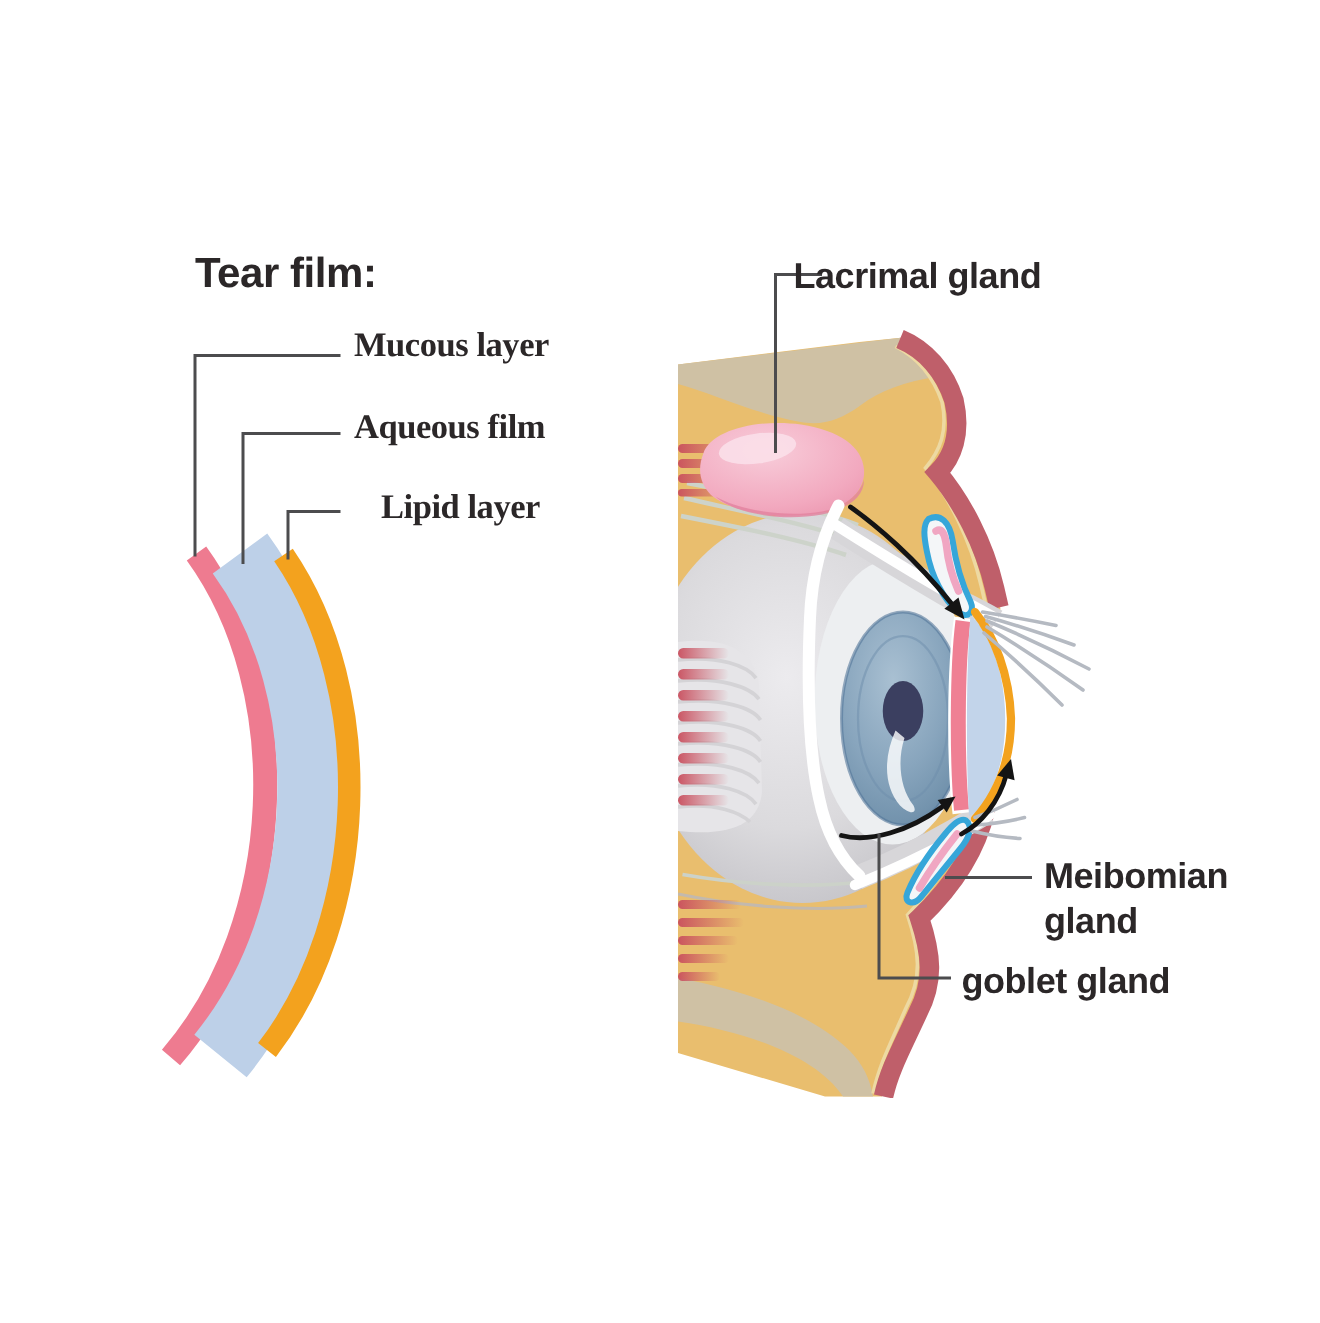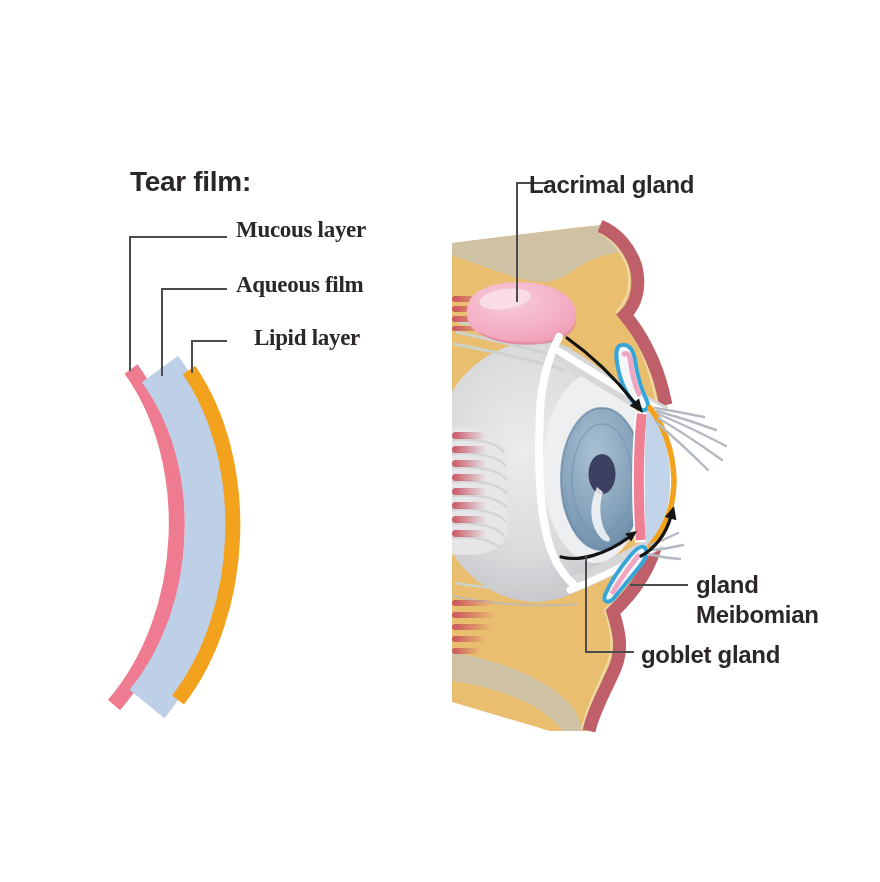--- a/index.html
+++ b/index.html
@@ -213,21 +213,21 @@
 
   <div class="lbl title" style="left:130px;top:164px;">Tear film:</div>
 
   <div class="lbl side-label" style="left:236px;top:216px;">Mucous layer</div>
   <div class="lbl side-label" style="left:236px;top:271px;">Aqueous film</div>
   <div class="lbl side-label" style="left:237px;top:324px;margin-left:17px;">Lipid layer</div>
 
   <div class="lbl eye-label" style="left:529px;top:170px;">Lacrimal gland</div>
 
   <div class="lbl eye-label two-line" style="left:696px;top:570px;">
+    <div>Meibomian</div>
     <div>gland</div>
-    <div>Meibomian</div>
   </div>
 
   <div class="lbl eye-label two-line" style="left:641px;top:640px;">
     <div>goblet gland</div>
   </div>
 
 </div>
 
 </body></html>

